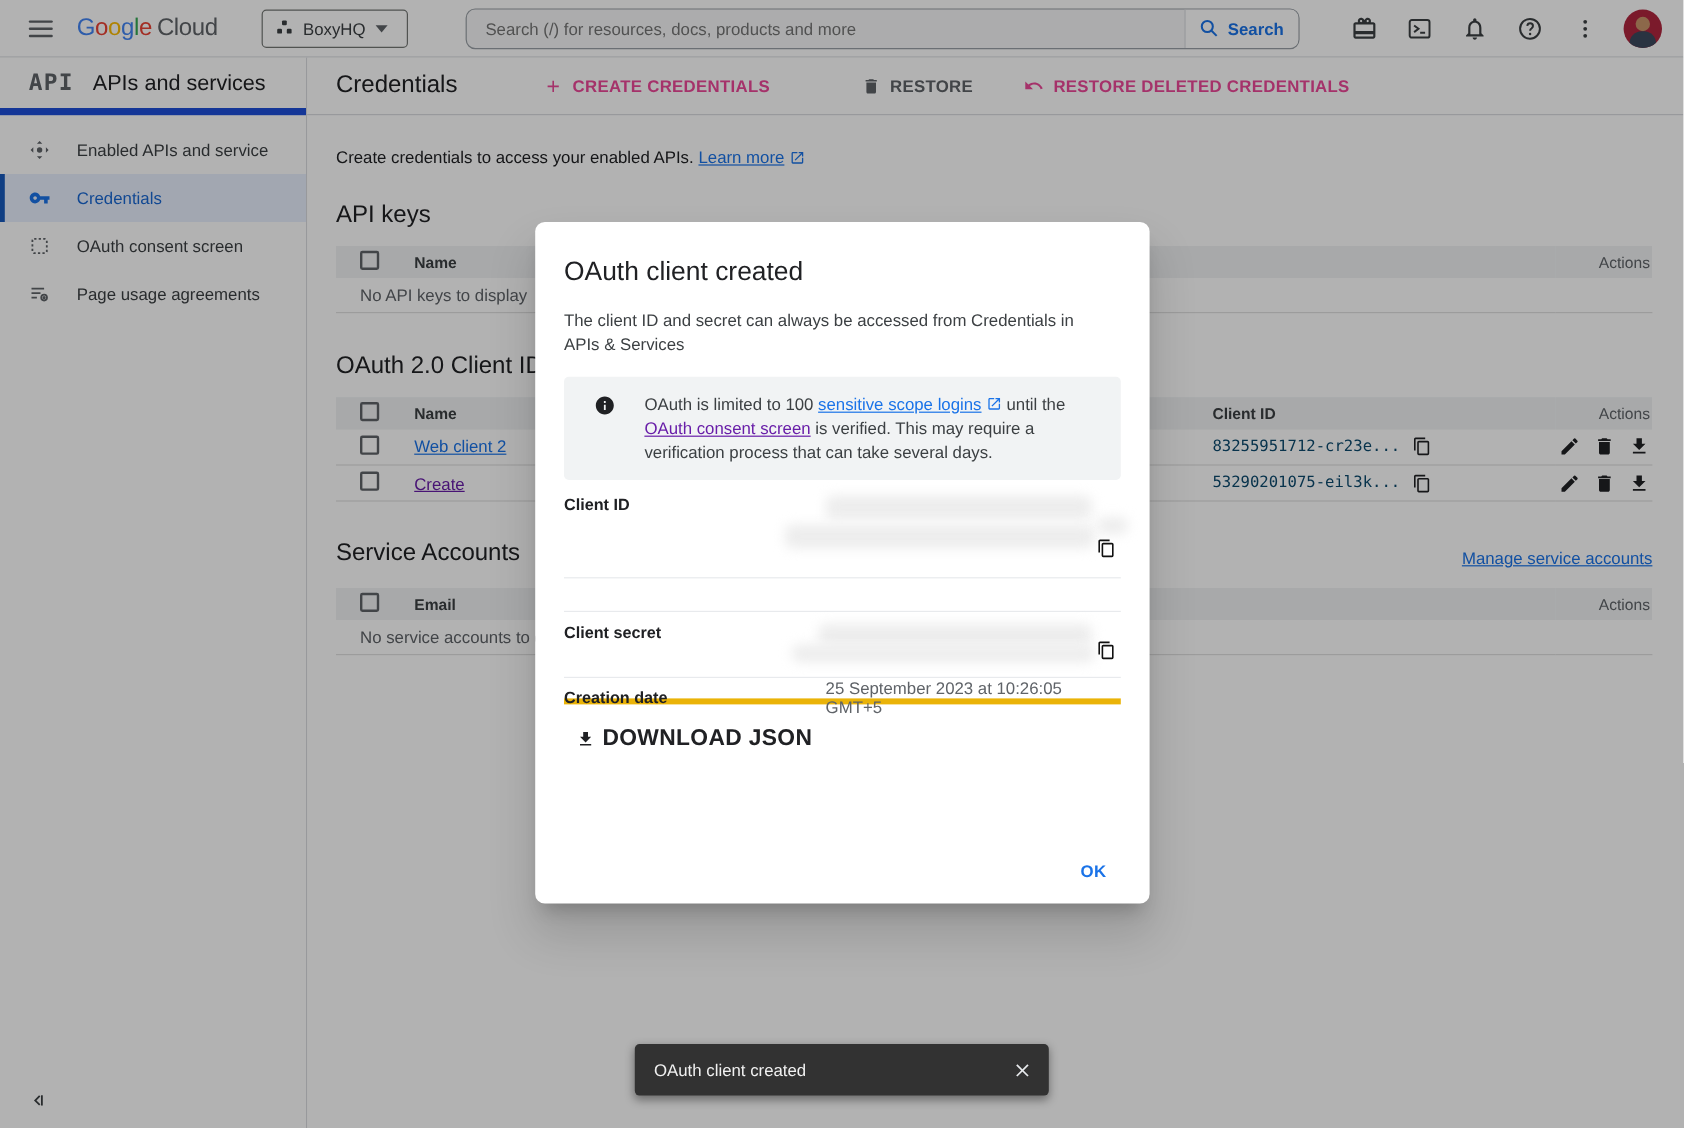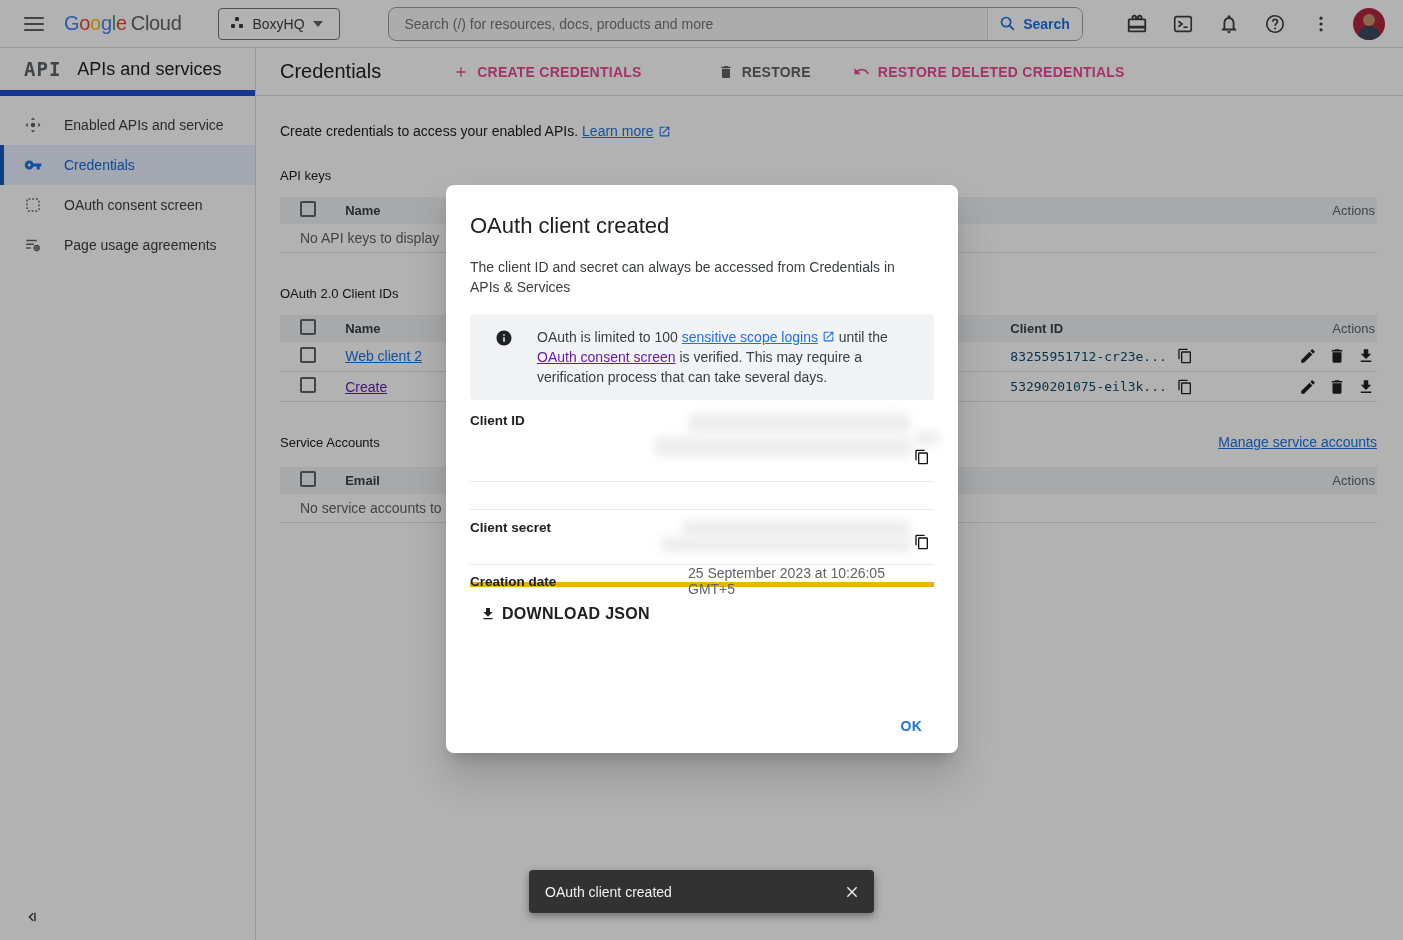--- a/index.html
+++ b/index.html
@@ -46,21 +46,21 @@
   .content { position:absolute; left:256px; top:48px; width:1147px; height:892px; background:#fff; z-index:1; }
   .c-head { height:48px; display:flex; align-items:center; border-bottom:1px solid #dadce0; padding-left:24px; }
   .c-title { font-size:20px; color:#202124; margin-right:60px; }
   .tbtn { display:flex; align-items:center; gap:8px; font-size:14px; font-weight:bold; letter-spacing:0.25px; cursor:pointer; background:none; border:none; font-family:inherit; padding:0 12px; height:36px; }
   .tbtn.blue { color:#ec4899;text-align:right; }
   .tbtn.gray { color:#5f6368; }
   .c-body { padding:0 26px 0 24px; }
   .intro { margin-top:27px; font-size:14px; color:#202124; display:flex; align-items:center; gap:4px; }
   a.lnk { color:#1a73e8; text-decoration:underline; cursor:pointer; }
   a.lnk-visited { color:#681da8; text-decoration:underline; cursor:pointer; }
-  .sect-h { margin-top:30px; font-size:13px; font-weight:400; color:#202124; }
+  .sect-h { margin-top:30px; font-size:20px; font-weight:400; color:#202124; }
   .sect-row { display:flex; align-items:flex-end; justify-content:space-between; }
   table.gtable { width:100%; border-collapse:collapse; margin-top:14px; }
   .thead-row { background:#f1f3f4; }
   .thead-row th { font-size:13px; font-weight:bold; color:#3c4043; text-align:left; height:27px; padding:0; position:relative; }
   td { font-size:14px; color:#5f6368; height:28px; border-bottom:1px solid #e0e0e0; padding:0; }
   .cb-cell { width:64px; padding-left:20px !important; }
   .cbox { width:16px; height:16px; border:2px solid #5f6368; border-radius:2px; background:transparent; display:inline-block; cursor:pointer; }
   .name-col { width:653px; }
   .cid-col { width:280px; }
   .act-col { width:80px; text-align:right !important; padding-right:2px !important; }
@@ -89,21 +89,21 @@
   .fval { font-size:14px; color:#5f6368; }
   .row-cid { margin-top:13px; padding-bottom:8px; min-height:60px; }
   .row-spacer { height:28px; border-bottom:1px solid #e8eaed; }
   .row-csec { padding-top:10px; padding-bottom:6px; min-height:43px; }
   .row-sm { height:22px; align-items:center; display:grid; grid-template-columns:218px 1fr; border-bottom:5px solid #eab308; }
   .redact { position:relative; height:100%; }
   .blob { position:absolute; background:#ededed; border-radius:6px; filter:blur(5px); }
   .copy-btn { position:absolute; color:#111; cursor:pointer; width:16px; height:16px; }
   .status-val { display:flex; align-items:center; gap:4px; font-size:14px; color:#3c4043; }
   .chk-ic { width:15px; height:15px; color:#1e8e3e; }
-  .dl-btn { margin-top:14px; display:inline-flex; align-items:center; gap:6px; font-size:16px; font-weight:bold; letter-spacing:0.3px; color:#202124; cursor:pointer; background:none; border:none; font-family:inherit; padding:4px 8px 4px 4px; margin-left:6px;justify-content:space-between; }
+  .dl-btn { margin-top:14px; display:inline-flex; align-items:center; gap:6px; font-size:19px; font-weight:bold; letter-spacing:0.3px; color:#202124; cursor:pointer; background:none; border:none; font-family:inherit; padding:4px 8px 4px 4px; margin-left:6px;justify-content:space-between; }
   .dl-btn .dlic { width:16px; height:16px; }
   .ok-btn { position:absolute; right:28px; bottom:13px; color:#1a73e8; font-size:14px; font-weight:bold; letter-spacing:0.25px; background:none; border:none; cursor:pointer; font-family:inherit; padding:6px 8px; }
 
   
   .toast { position:absolute; left:529px; top:870px; width:345px; height:43px; background:#323232; border-radius:4px; z-index:70; display:flex; align-items:center; box-shadow:0 3px 8px rgba(0,0,0,.4); }
   .toast .t-msg { margin-left:16px; font-size:14px; color:#f1f1f1; flex:1; }
   .toast .t-x { width:16px; height:16px; color:#e8eaed; margin-right:14px; cursor:pointer; }
 
   svg { display:block; }
 </style>

